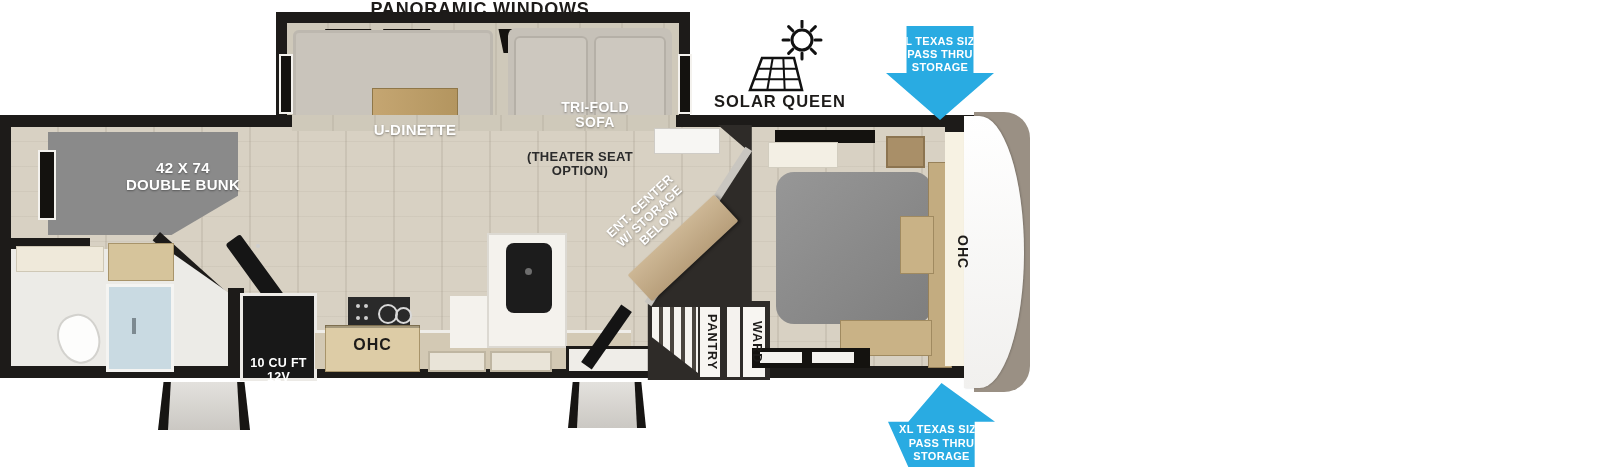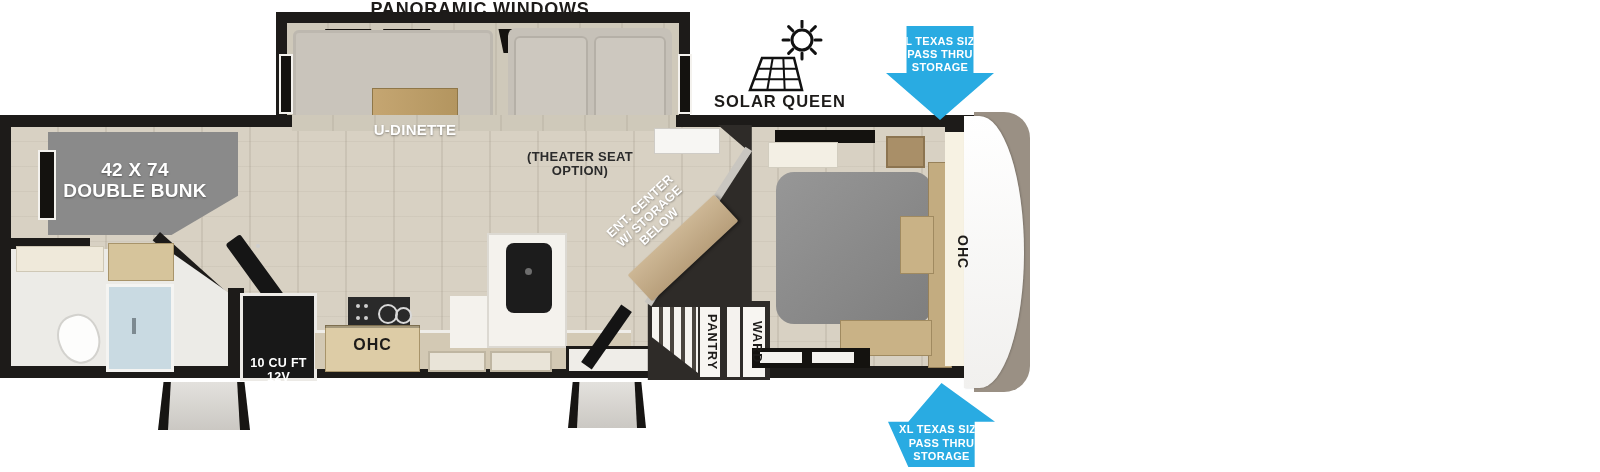--- a/index.html
+++ b/index.html
@@ -146,23 +146,25 @@
   </div>
   <div class="abs arrow" style="left:888px;top:383px;width:107px;height:84px;clip-path:polygon(50% 0,100% 46%,81% 46%,81% 100%,19% 100%,0 46%,19% 46%);">
     <div class="lbl w" style="left:0;bottom:4px;width:107px;font-size:11px;line-height:1.2;text-shadow:none;">XL TEXAS SIZE
 PASS THRU
 STORAGE</div>
   </div>
 
   <div class="lbl" style="left:330px;top:0px;width:300px;font-size:18px;letter-spacing:.8px;">PANORAMIC WINDOWS</div>
   <div class="lbl" style="left:712px;top:92px;width:136px;font-size:16.5px;letter-spacing:1px;">SOLAR QUEEN</div>
   <div class="lbl w" style="left:340px;top:122px;width:150px;font-size:15px;">U-DINETTE</div>
+  <div class="lbl w" style="left:535px;top:100px;width:120px;font-size:14px;">TRI-FOLD
+SOFA</div>
   <div class="lbl" style="left:512px;top:150px;width:136px;font-size:13px;color:#2b2b2b;">(THEATER SEAT
 OPTION)</div>
-  <div class="lbl w" style="left:55px;top:160px;width:160px;font-size:19px;">42 X 74
+  <div class="lbl w" style="left:55px;top:160px;width:160px;font-size:15px;padding-left:48px;">42 X 74
 DOUBLE BUNK</div>
   <div class="lbl w" style="left:585px;top:196px;width:130px;font-size:12.5px;transform:rotate(-43deg);">ENT. CENTER
 W/ STORAGE
 BELOW</div>
   <div class="lbl w" style="left:243px;top:316px;width:71px;font-size:12.5px;line-height:1.15;text-shadow:none;margin-top:40px;">10 CU FT
 12V
 FRIDGE</div>
   <div class="lbl" style="left:325px;top:336px;width:95px;font-size:16px;letter-spacing:1px;">OHC</div>
   <div class="vlbl" style="left:701px;top:309px;width:18px;height:66px;font-size:12.5px;">PANTRY</div>
   <div class="vlbl" style="left:744px;top:309px;width:20px;height:66px;font-size:12.5px;">WARD</div>

